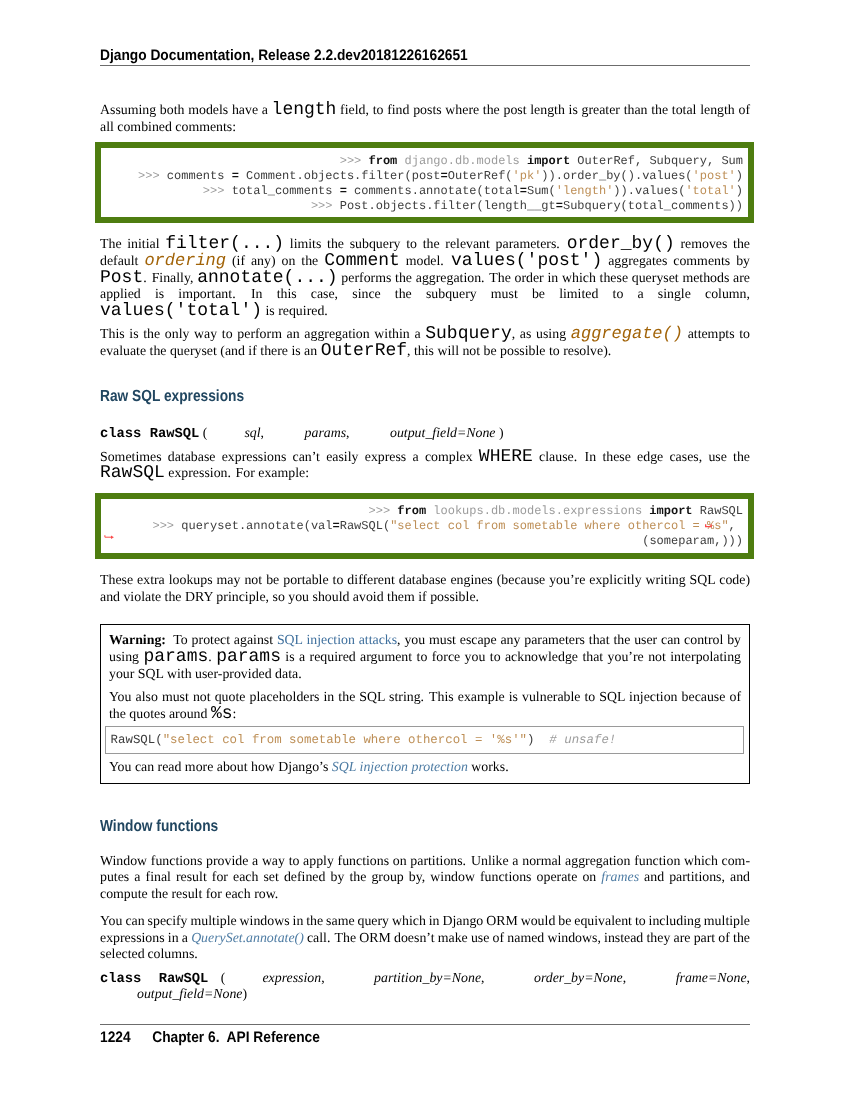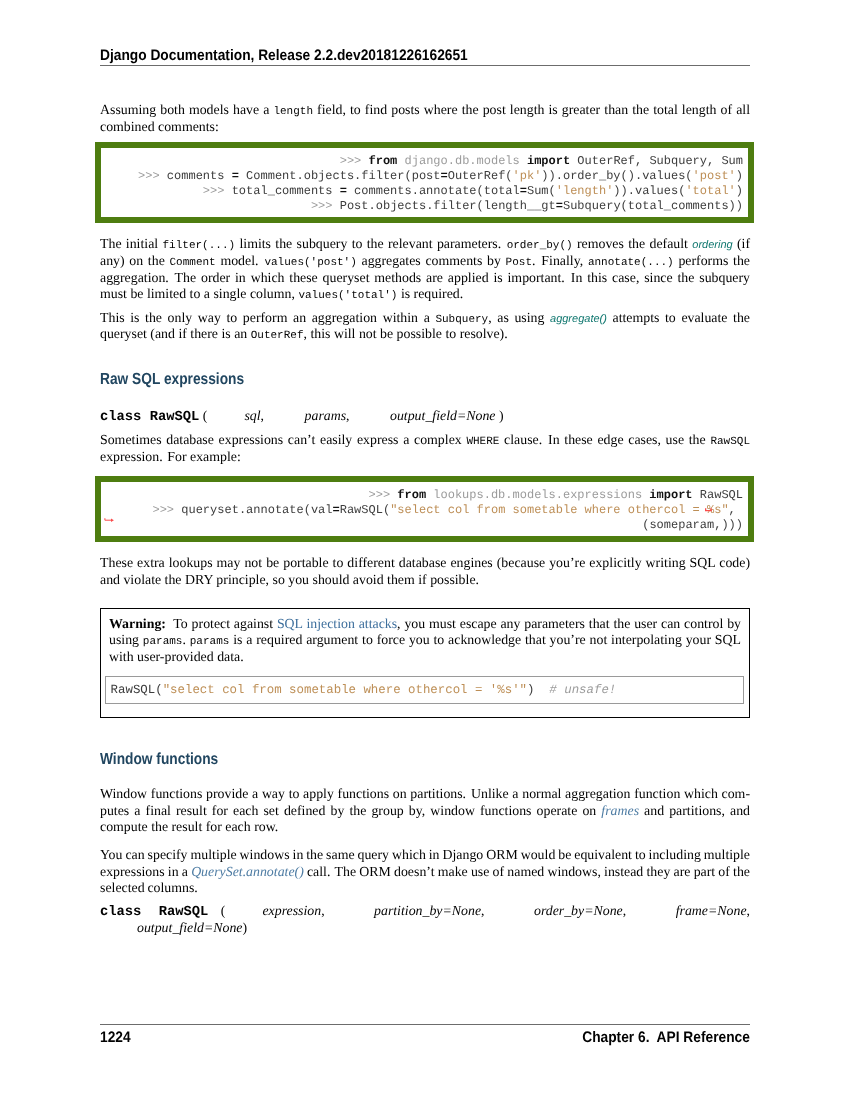--- a/index.html
+++ b/index.html
@@ -29,25 +29,25 @@
   .gaph2{height:18.5px;}
   .gaphw{height:17px;}
   .gapsig{height:7.5px;}
   .gapsig2{height:6.5px;}
   .gapp{height:10.9px;}
   p.tight{word-spacing:-0.62px;}
   .ss{display:inline-block;width:1.2px;}
   .gapw{height:19.2px;}
   .gap2{height:13.2px;}
 
-  .mono{font-family:"Liberation Mono",monospace;font-size:11px;line-height:0;}
+  .mono{font-family:"Liberation Mono",monospace;font-size:18px;line-height:0;}
   .it{font-style:italic;margin-left:37px;}
   .lnk{color:#3d6e9c;}
   .lnkit{color:#4d7ba3;font-style:italic;}
-  .monoit{font-family:Liberation Sans, sans-serif;font-size:11px;font-style:italic;color:#0f766e;line-height:0;}
+  .monoit{font-family:Liberation Mono, monospace;font-size:17px;font-style:italic;color:#a16207;line-height:0;}
 
   .codeblk{position:relative;box-sizing:border-box;border:6px solid #4d7c0f;background:#fff;
            margin-left:-5px;width:659px;padding:5.5px 5px 3.7px 5px;
            font-family:"Liberation Mono",monospace;font-size:12px;line-height:14.9px;
            white-space:pre;color:#3b3b3b;text-align:right;}
   .pr{color:#9b9b9b;}
   .kw{font-weight:bold;color:#111;}
   .nm{color:#9b9b9b;}
   .str{color:#bd8e55;}
   .cmt{color:#9b9b9b;font-style:italic;}
@@ -62,21 +62,21 @@
 
   .sigm{font-family:"Liberation Mono",monospace;font-weight:bold;font-size:13.8px;line-height:0;}
 
   .warn{box-sizing:border-box;border:1.2px solid #000;padding:7px 8px 7.9px 8px;width:650px;}
   .warnbox{box-sizing:border-box;border:1px solid #9a9a9a;padding:5.5px 5px 5.4px 5px;
            font-family:"Liberation Mono",monospace;font-size:12.4px;line-height:14.9px;
            white-space:pre;color:#3b3b3b;margin:3.8px 0 4.8px 0;margin-left:-4.4px;margin-right:-4.4px;width:639px;}
 
   
   .foot{position:absolute;left:100px;top:1024px;width:650px;}
-  .foot .row{display:flex;justify-content:space-between;margin-top:4.5px;}
+  .foot .row{display:flex;margin-top:4.5px;}
   .foot .fs{font-family:"Liberation Sans",sans-serif;font-weight:bold;font-size:15.26px;color:#000;
             display:inline-block;transform:scaleX(0.902);white-space:pre;line-height:15.26px;}
   .foot .l{transform-origin:left top;}
   .foot .r{transform-origin:right top;}
 </style>
 </head>
 <body>
 
 <div class="page">
   <div class="runhead">
@@ -123,21 +123,23 @@
   (someparam,)))</div>
       </div>
     <div class="gap2"></div>
 
     <p>These extra lookups may not be portable to different database engines (because you’re explicitly writing SQL code) and violate the DRY principle, so you should avoid them if possible.</p>
 
     <div class="gapw"></div>
     <div class="warn">
       <p><b>Warning:</b>&nbsp; To protect against <span class="lnk">SQL injection attacks</span>, you must escape any parameters that the user can control by using <span class="mono">params</span>. <span class="mono">params</span> is a required argument to force you to acknowledge that you’re not interpolating your SQL with user-provided data.</p>
       <div class="gap"></div>
+      <p>You also must not quote placeholders in the SQL string.<span class="ss"></span> This example is vulnerable to SQL injection because of the quotes around <span class="mono">%s</span>:</p>
       <div class="warnbox">RawSQL(<span class="str">"select col from sometable where othercol = '%s'"</span>)  <span class="cmt"># unsafe!</span></div>
+      <p>You can read more about how Django’s <span class="lnkit">SQL injection protection</span> works.</p>
     </div>
 
     <div class="gaph3"></div>
     <h2 class="sect">Window functions</h2>
     <div class="gaphw"></div>
 
     <p>Window functions provide a way to apply functions on partitions.<span class="ss"></span> Unlike a normal aggregation function which com­putes a final result for each set defined by the group by, window functions operate on <span class="lnkit">frames</span> and partitions, and compute the result for each row.</p>
 
     <div class="gapp"></div>
     <p class="tight">You can specify multiple windows in the same query which in Django ORM would be equivalent to including multiple expressions in a <span class="lnkit">QuerySet.annotate()</span> call.<span class="ss"></span> The ORM doesn’t make use of named windows, instead they are part of the selected columns.</p>

